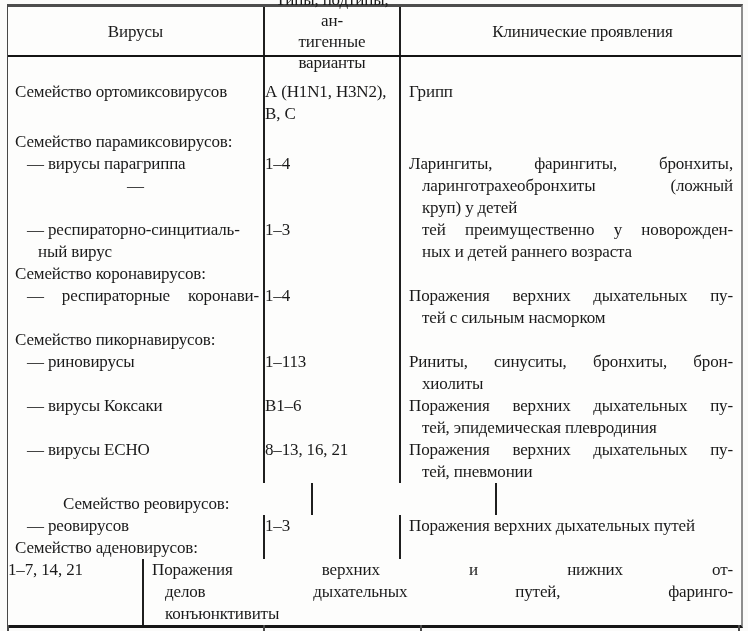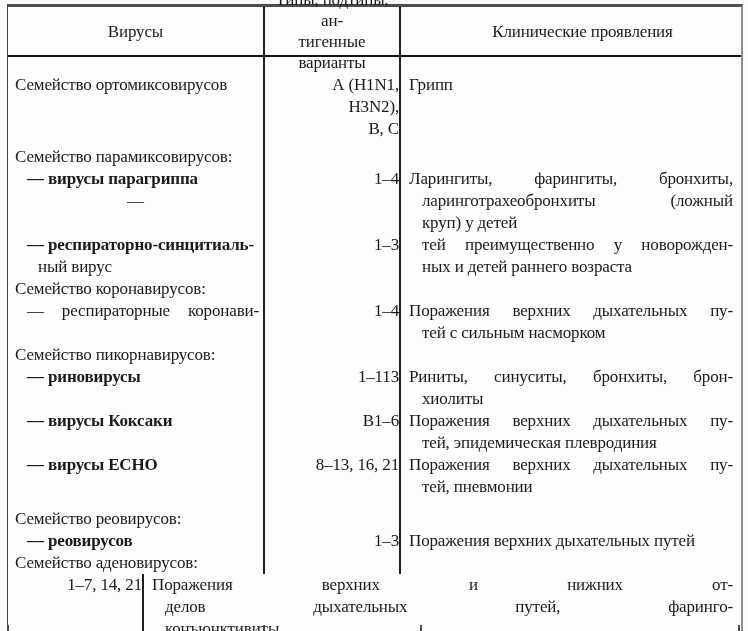--- a/index.html
+++ b/index.html
@@ -22,32 +22,32 @@
   .col1{width:257px;border-right:2px solid #1f1f1f;}
   .col2{width:136px;border-right:2px solid #1f1f1f;}
   .col3{flex:1;min-width:0;padding-left:23px;}
   .hdr .cell{display:flex;flex-direction:column;justify-content:center;align-items:center;text-align:center;line-height:21px;}
   .row{display:flex;}
   .row .col1{padding-left:7px;padding-right:4px;}
   .row .col3{padding-left:8px;padding-right:8px;}
   .ln{min-height:22px;}
   
   .fam{}
-  .it{padding-left:23px;text-indent:-11px;font-weight:bold;}
+  .it{padding-left:23px;text-indent:-11px;}
   .itj{padding-left:23px;text-indent:-11px;text-align:justify;text-align-last:justify;}
   .cont{padding-left:23px;}
   .dash{padding-left:112px;}
-  .c{text-align:right;margin-left:32px;}
+  .c{text-align:left;}
   .f{text-align:justify;text-align-last:justify;}
   .fc{padding-left:13px;text-align:justify;text-align-last:justify;}
   .lc{padding-left:13px;}
   .l{}
   
-  .body .row:nth-child(1)>.cell{padding-top:17px;padding-bottom:6px;font-family:Liberation Serif, serif;}
-  .body .row:nth-child(11)>.cell{padding-top:10px;}
+  .body .row:nth-child(1)>.cell{padding-top:24px;padding-bottom:6px;font-family:Liberation Serif, serif;}
+  .body .row:nth-child(11)>.cell{padding-top:10px;margin-left:48px;}
   
   .stub{position:absolute;top:625px;height:6px;width:2px;background:#4a4a4a;}
 </style>
 </head>
 <body>
 
 <div class="tbl">
   <div class="hdr">
     <div class="cell col1">
       <div>Вирусы</div>

